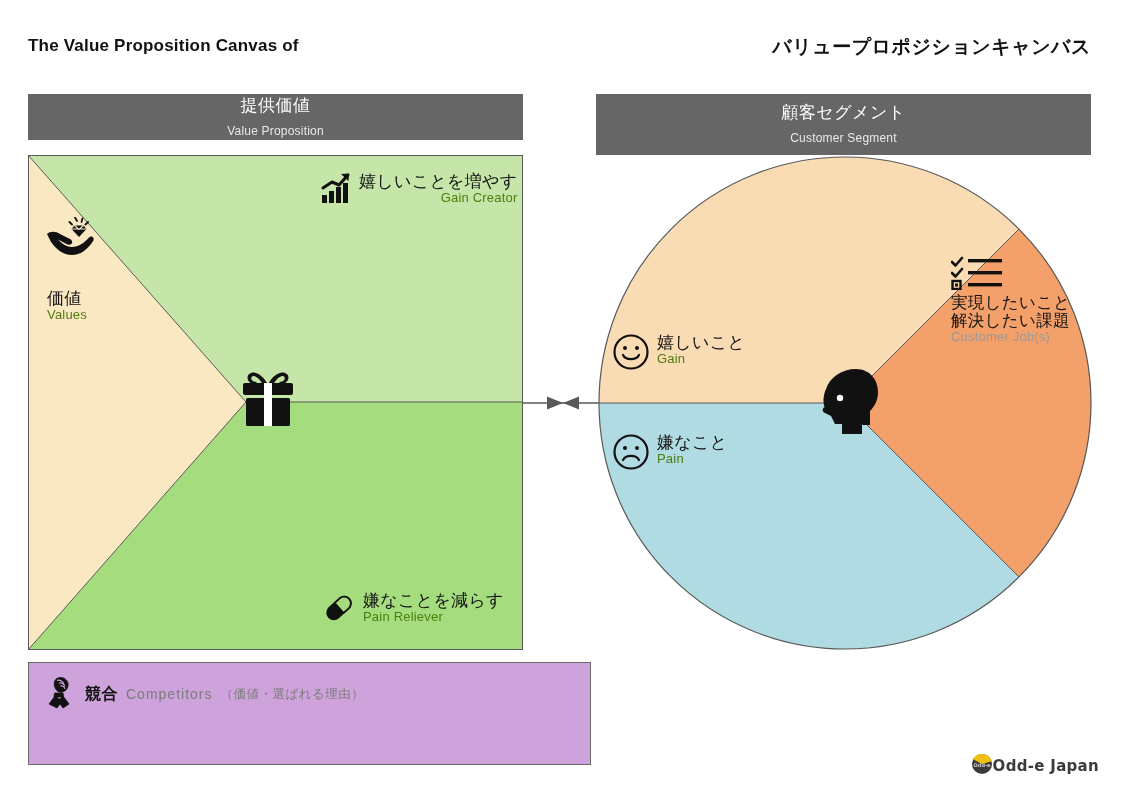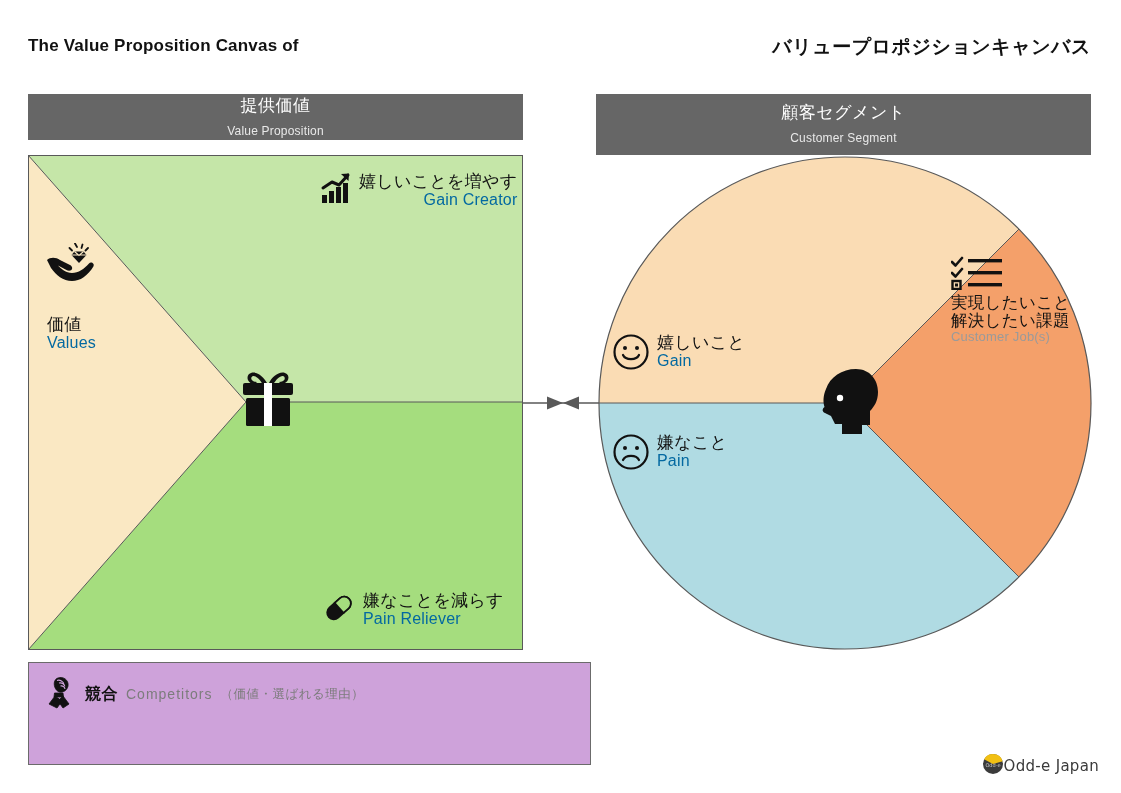--- a/index.html
+++ b/index.html
@@ -87,31 +87,31 @@
   .lbl .txt  { line-height: 1.12; }
   .lbl .jp {
     font-size: 17px;
     font-weight: normal;
     color: #121212;
     letter-spacing: 0.3px;
     white-space: nowrap;
     display: block;
   }
   .lbl .en {
-    font-size: 16px;
-    color: #0369a1;
+    font-size: 13px;
+    color: #4d7c0f;
     letter-spacing: 0.2px;
     white-space: nowrap;
     display: block;
   }
   .lbl.stacked { flex-direction: column; align-items: flex-start; gap: 3px; }
 
   
   #label-gain-creator  { left: 320px; top: 172px; text-align: right; }
-  #label-values        { left: 47px;  top: 243px; gap: 32px; }
+  #label-values        { left: 47px;  top: 217px; gap: 32px; }
   #label-pain-reliever { left: 322px; top: 591px; }
 
   
   #gift-box {
     position: absolute;
     left: 239px;
     top: 368px;
     line-height: 0;
   }
   #connector {
@@ -181,20 +181,21 @@
     line-height: 0;
   }
 
   
   #logo {
     position: absolute;
     right: 22px;
     bottom: 14px;
     display: flex;
     align-items: center;
+    font-weight: bold;
   }
   #logo .logo-text {
     font-size: 15px;
     color: #3b3b3b;
     letter-spacing: 0.3px;
     font-family: "DejaVu Sans", sans-serif;
   }
 </style>
 </head>
 <body>

